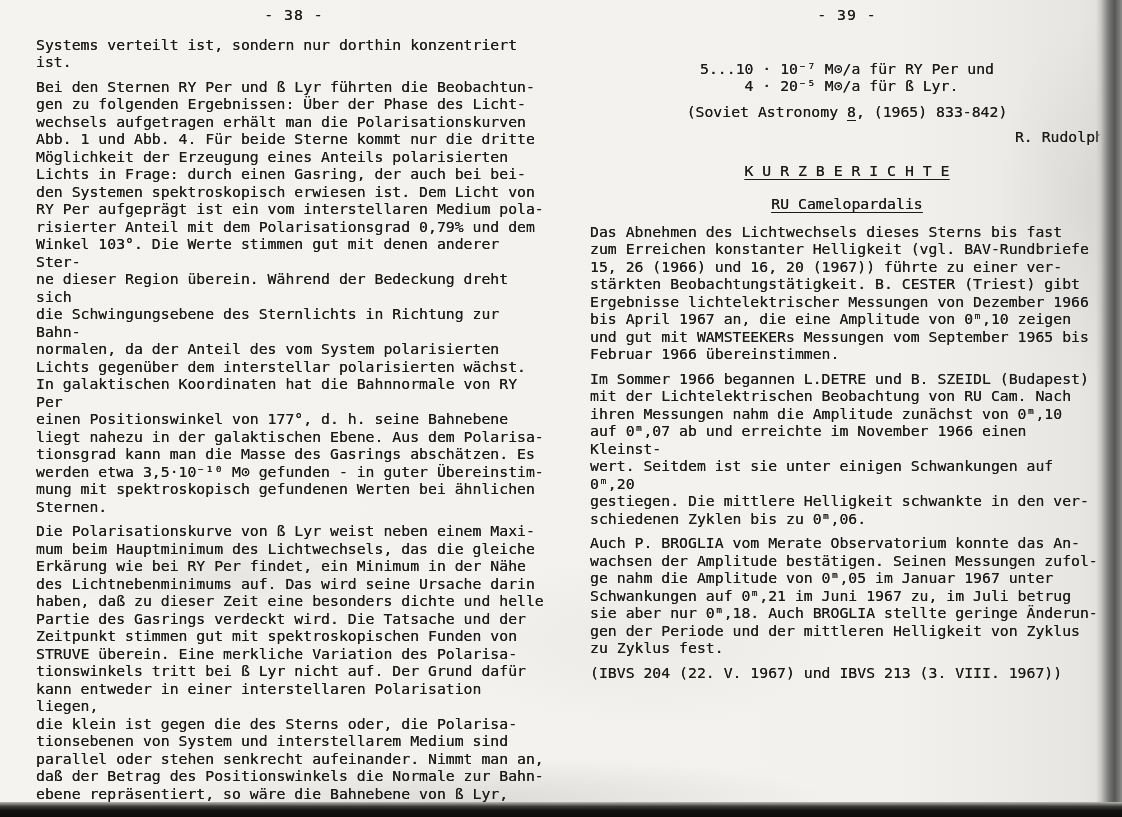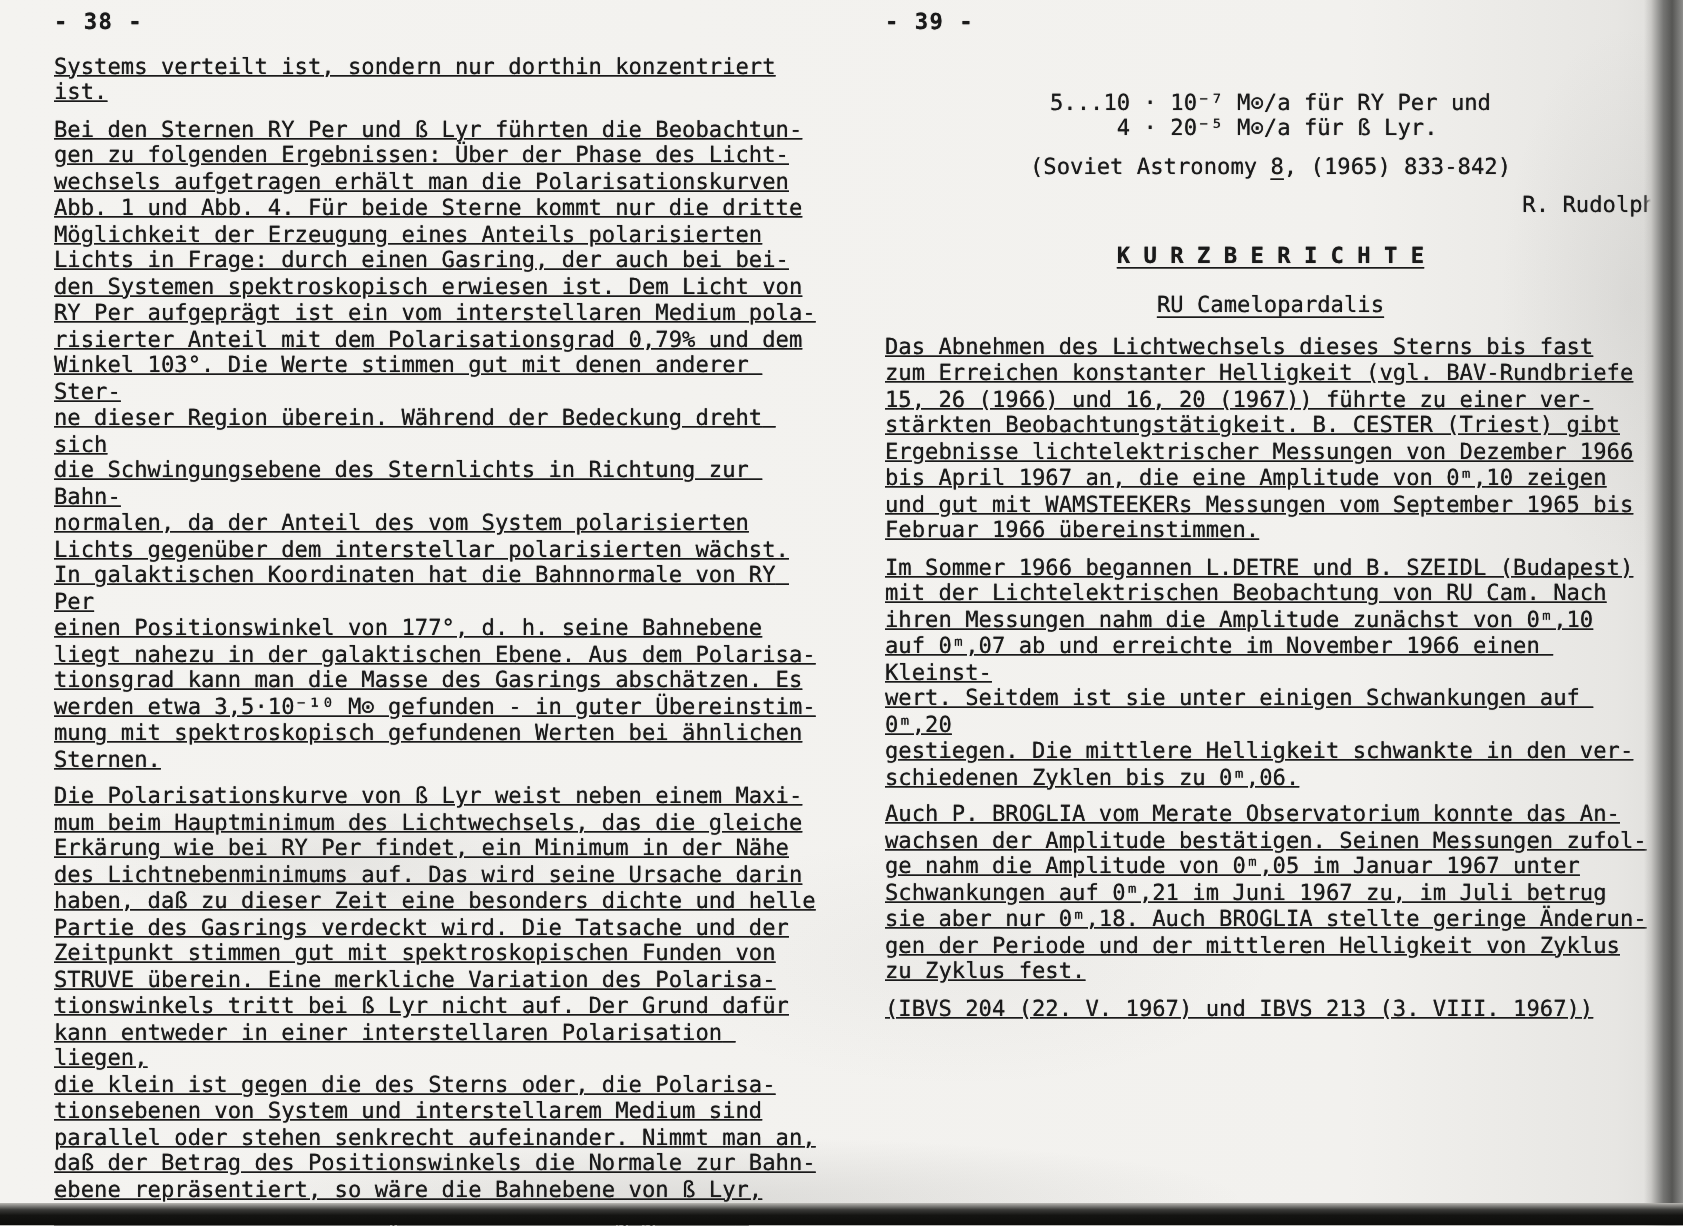--- a/index.html
+++ b/index.html
@@ -14,28 +14,28 @@
       radial-gradient(ellipse 260px 70px at 230px 575px, rgba(110,110,108,0.10), transparent 70%),
       radial-gradient(ellipse 120px 260px at 1085px 200px, rgba(130,130,128,0.12), transparent 70%),
       radial-gradient(ellipse 300px 120px at 640px 640px, rgba(120,120,118,0.06), transparent 70%),
       radial-gradient(ellipse 500px 60px at 480px 800px, rgba(90,90,88,0.15), transparent 70%),
       linear-gradient(to right, #f4f3f0 0%, #f2f1ee 80%, #e7e6e3 96%, #dddcd9 100%);
   }
   .page-col{position:absolute;top:6px;color:#1a1a1a;font-size:14.8px;line-height:17.5px;
     text-shadow:0 0 0.5px rgba(22,22,22,0.85);}
   #page-left{left:36px;width:516px;}
   #page-right{left:590px;width:514px;}
-  .pagenum{font-weight:bold;letter-spacing:1px;margin:0 0 12px 0;}
+  .pagenum{font-weight:normal;text-align:center;letter-spacing:1px;margin:0 0 12px 0;}
   #page-right .pagenum{margin-bottom:36px;}
-  p.tw{margin:0 0 7px 0;white-space:pre-wrap;text-decoration:underline;}
+  p.tw{margin:0 0 7px 0;white-space:pre-wrap;}
   .formula{margin:2px 0 8px 0;padding-left:110px;white-space:pre-wrap;}
   .source{margin:6px 0 0 0;white-space:pre-wrap;text-align:center;}
   .uline{text-decoration:underline;text-underline-offset:3px;}
   .author{margin:8px 0 0 0;text-align:right;}
-  .heading{margin:16px 0 0 0;text-align:center;font-weight:bold;white-space:pre-wrap;}
+  .heading{margin:16px 0 0 0;text-align:center;font-weight:normal;white-space:pre-wrap;}
   .subheading{margin:16px 0 10px 0;text-align:center;font-weight:normal;}
   .footer-ref{margin-top:7px;white-space:pre-wrap;}
   #right-edge-band{
     position:absolute;top:0;right:0;width:26px;height:817px;
     background:linear-gradient(to right, rgba(200,200,198,0) 0%, #c9c8c5 18%, #757573 50%, #565654 72%, #8d8d8b 100%);
   }
   #bottom-bar{
     position:absolute;left:0;bottom:0;width:1122px;height:15px;
     background:linear-gradient(to bottom, #b9b7b3 0%, #3a3a38 30%, #141412 55%, #0d0d0b 100%);
   }

